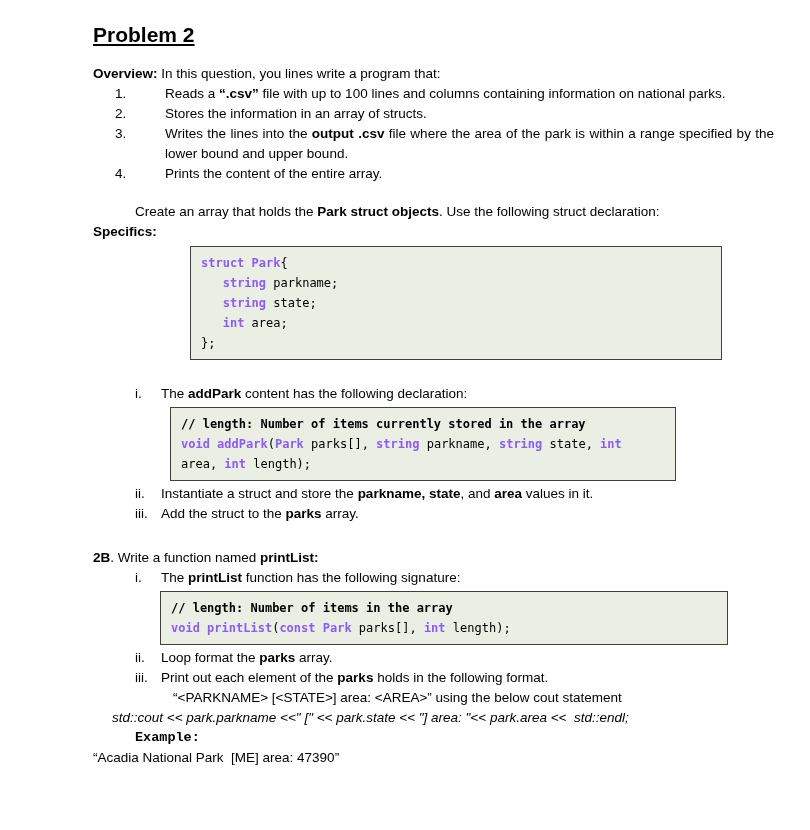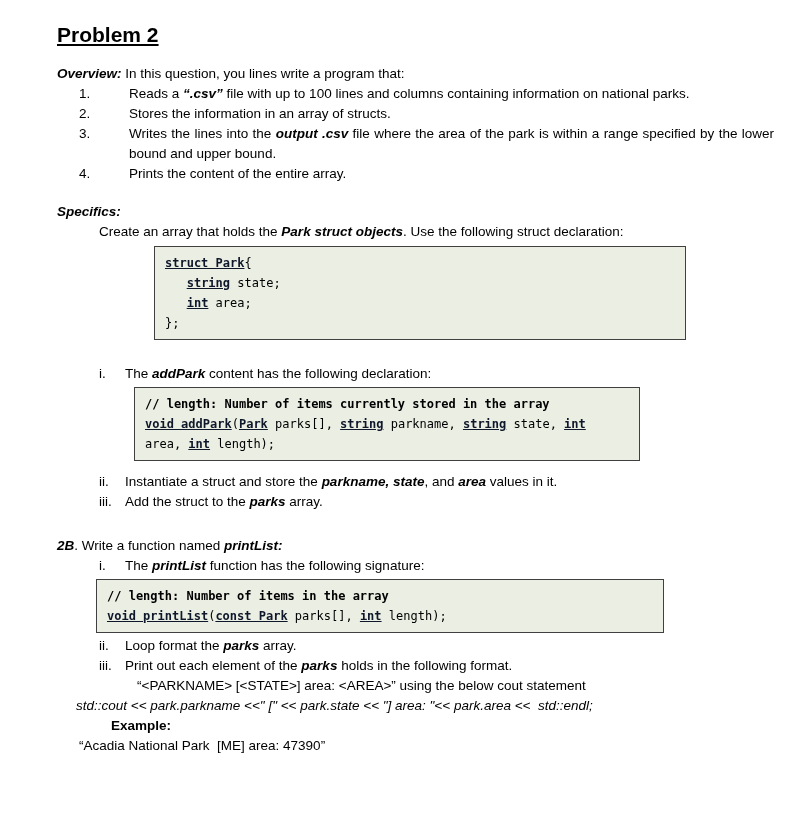--- a/index.html
+++ b/index.html
@@ -1,37 +1,37 @@
 <!DOCTYPE html>
 <html><head>
 <meta charset="utf-8">
 <style>
   html, body { margin: 0; padding: 0; background: #ffffff; }
   .page {
     position: relative;
     width: 810px;
     height: 830px;
     box-sizing: border-box;
-    padding: 22px 34px 20px 57px;
+    padding: 22px 34px 20px 93px;
     font-family: "Liberation Sans", sans-serif;
     font-size: 13.5px;
     line-height: 20px;
     color: #000;
     background: #ffffff;
     overflow: hidden;
   }
   .title {
     font-size: 21px;
     line-height: 26px;
     font-weight: bold;
     text-decoration: underline;
     margin: 0 0 16px 0;
   }
   .para { margin: 0; }
-  .b { font-weight: bold; font-style: italic; }
+  .b { font-weight: bold; }
   .i { font-style: italic; }
   .pre { white-space: pre-wrap; }
   .gap-lg { height: 18px; }
   .gap-sm { height: 6px; }
   .numlist { margin-left: 22px; }
   .numitem { display: flex; }
   .num { flex: none; width: 18px; }
   .itext { flex: 1; text-align: justify; padding-right: 2px; margin-left: 32px; }
   .indent1 { margin-left: 42px; }
   .rlist { margin-left: 42px; }
@@ -41,29 +41,29 @@
   .codeblock {
     background: #EAEEE3;
     border: 1px solid #404040;
     font-family: "DejaVu Sans Mono", "Liberation Mono", monospace;
     font-size: 12px;
     line-height: 20px;
     padding: 6px 10px;
     box-sizing: border-box;
   }
   .cb1 { width: 532px; margin: 4px 0 0 97px; }
-  .cb2 { width: 506px; margin: 3px 0 11px 77px; }
-  .cb3 { width: 568px; margin: 3px 0 3px 39px; }
+  .cb2 { width: 506px; margin: 3px 0 3px 77px; }
+  .cb3 { width: 568px; margin: 3px 0 3px 67px; }
   .code-line { white-space: pre-wrap; }
-  .k { color: #0f172a; font-weight: bold; text-decoration: underline; }
+  .k { color: #8b5cf6; font-weight: bold; }
   .c { font-weight: bold; }
   .fmt-line { margin-left: 80px; }
   .cout-line { margin-left: 19px; }
-  .example-label { margin-left: 54px; font-weight: bold; }
-  .example-line { margin-left: 22px; }
+  .example-label { margin-left: 42px; font-weight: bold; font-family: Liberation Mono, monospace; }
+  .example-line { }
 </style>
 </head>
 <body>
 
 <div class="page">
 
   <h1 class="title">Problem 2</h1>
 
   <p class="para"><span class="b">Overview:</span><span> In this question, you lines write a program that:</span></p>
 
@@ -81,25 +81,26 @@
       <span class="itext"><span>Writes the lines into the </span><span class="b">output .csv</span><span> file where the area of the park is within a range specified by the lower bound and upper bound.</span></span>
     </div>
     <div class="numitem">
       <span class="num">4.</span>
       <span class="itext"><span>Prints the content of the entire array.</span></span>
     </div>
   </div>
 
   <div class="gap-lg"></div>
 
+  <p class="para indent1"><span>Create an array that holds the </span><span class="b">Park struct objects</span><span>. Use the following struct declaration:</span></p>
   <p class="para b">Specifics:</p>
-  <p class="para indent1"><span>Create an array that holds the </span><span class="b">Park struct objects</span><span>. Use the following struct declaration:</span></p>
 
   <div class="codeblock cb1">
     <div class="code-line"><span class="k">struct Park</span><span>{</span></div>
+    <div class="code-line"><span>   </span><span class="k">string</span><span> parkname;</span></div>
     <div class="code-line"><span>   </span><span class="k">string</span><span> state;</span></div>
     <div class="code-line"><span>   </span><span class="k">int</span><span> area;</span></div>
     <div class="code-line"><span>};</span></div>
   </div>
 
   <div class="gap-lg"></div>
   <div class="gap-sm"></div>
 
   <div class="rlist">
     <div class="ritem">

